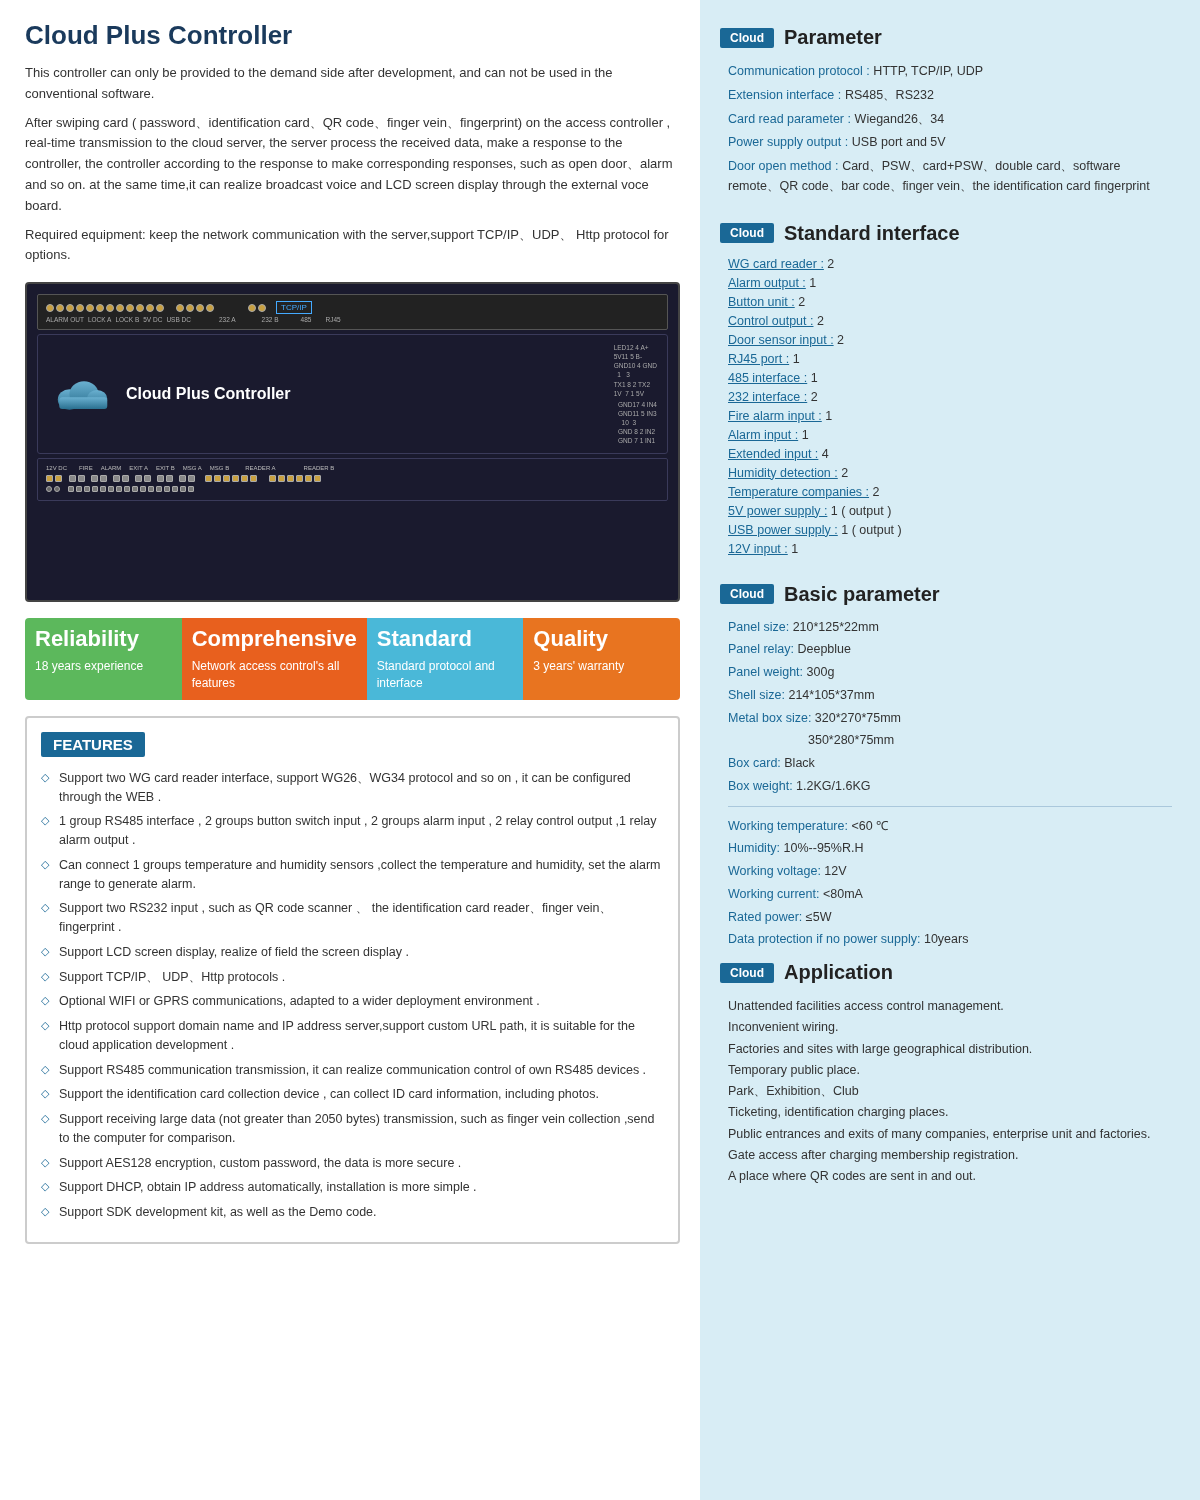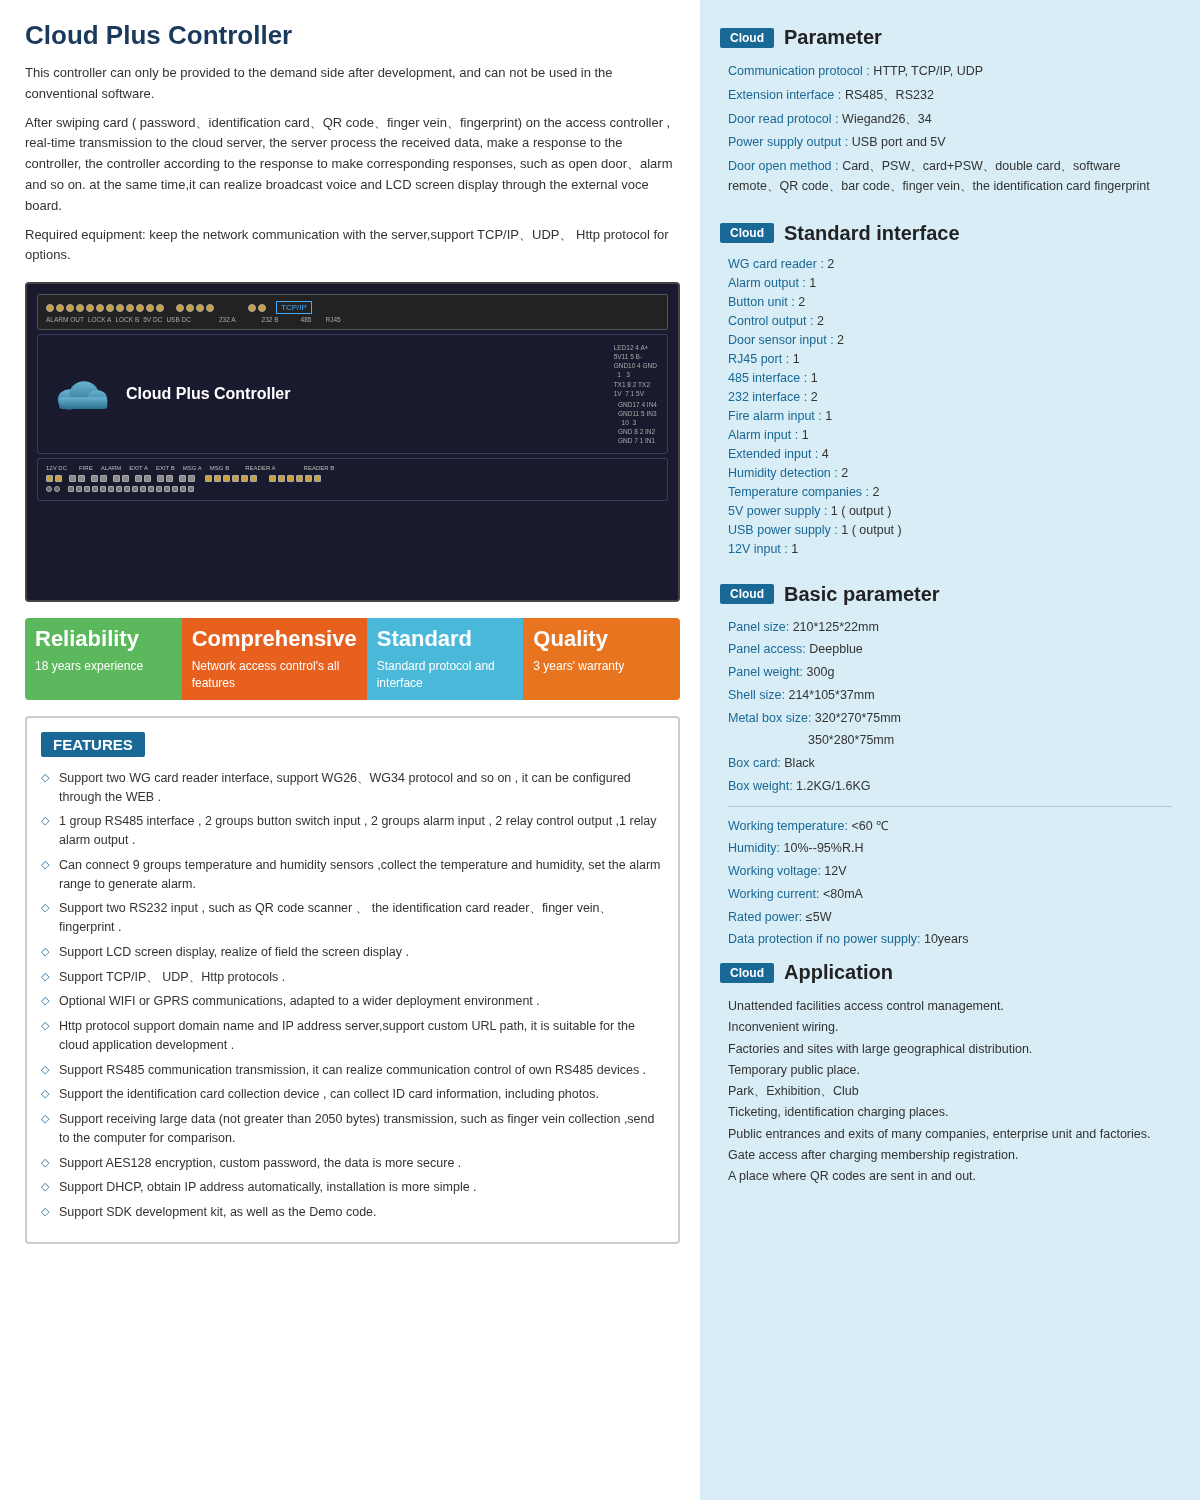--- a/index.html
+++ b/index.html
@@ -241,20 +241,21 @@
       line-height: 1.5;
     }
     .spec-row {
       margin-bottom: 5px;
       font-size: 12.5px;
       color: #1a6896;
     }
     .spec-row .spec-label {
       color: #1a6896;
       font-weight: normal;
+      text-decoration: underline;
     }
     .spec-row .spec-val {
       color: #333;
     }
     .divider {
       border: none;
       border-top: 1px solid #aac8dc;
       margin: 10px 0;
     }
     .basic-param-block {
@@ -461,21 +462,21 @@
         <div class="banner-title">Quality</div>
         <div class="banner-subtitle">3 years' warranty</div>
       </div>
     </div>
 
     <div class="features-section">
       <div class="features-title-box">FEATURES</div>
       <div id="features-list">
           <div class="feature-item">Support two WG card reader interface, support WG26、WG34 protocol and so on , it can be configured through the WEB .</div>
           <div class="feature-item">1 group RS485 interface , 2 groups button switch input , 2 groups alarm input , 2  relay control output ,1  relay alarm output .</div>
-          <div class="feature-item">Can  connect 9 groups temperature and humidity sensors ,collect the temperature and humidity, set the alarm range to generate alarm.</div>
+          <div class="feature-item">Can  connect 1 groups temperature and humidity sensors ,collect the temperature and humidity, set the alarm range to generate alarm.</div>
           <div class="feature-item">Support two RS232 input , such as QR code scanner 、 the identification card  reader、finger vein、fingerprint .</div>
           <div class="feature-item">Support  LCD screen display, realize of field the screen display .</div>
           <div class="feature-item">Support  TCP/IP、 UDP、Http protocols .</div>
           <div class="feature-item">Optional WIFI or GPRS communications, adapted to a wider deployment environment .</div>
           <div class="feature-item">Http protocol support domain name and IP address server,support custom URL path, it is suitable for the cloud application development .</div>
           <div class="feature-item">Support RS485 communication transmission, it can realize communication control of own RS485 devices .</div>
           <div class="feature-item">Support the identification card collection device , can collect ID card information, including photos.</div>
           <div class="feature-item">Support receiving large data (not greater than 2050 bytes) transmission, such as finger vein collection ,send to the computer for comparison.</div>
           <div class="feature-item">Support AES128 encryption, custom password, the data is more secure .</div>
           <div class="feature-item">Support DHCP, obtain IP address automatically, installation is more simple .</div>
@@ -486,21 +487,21 @@
 
   <div class="right-col">
 
     <div class="section-header">
       <span class="cloud-badge">Cloud</span>
       <span class="section-title">Parameter</span>
     </div>
     <div class="param-section" id="param-rows">
         <div class="param-row"><span class="param-label">Communication protocol :</span> <span class="param-value">HTTP, TCP/IP, UDP</span></div>
         <div class="param-row"><span class="param-label">Extension interface :</span> <span class="param-value">RS485、RS232</span></div>
-        <div class="param-row"><span class="param-label">Door read protocol :</span> <span class="param-value">Wiegand26、34</span></div>
+        <div class="param-row"><span class="param-label">Card read parameter :</span> <span class="param-value">Wiegand26、34</span></div>
         <div class="param-row"><span class="param-label">Power supply output :</span> <span class="param-value">USB port and 5V</span></div>
         <div class="param-row"><span class="param-label">Door open method :</span> <span class="param-value">Card、PSW、card+PSW、double card、software remote、QR code、bar code、finger vein、the identification card fingerprint</span></div>
       </div>
 
     <div class="section-header">
       <span class="cloud-badge">Cloud</span>
       <span class="section-title">Standard interface</span>
     </div>
     <div class="param-section" id="std-rows">
         <div class="spec-row"><span class="spec-label">WG card reader :</span> <span class="spec-val">2</span></div>
@@ -521,21 +522,21 @@
         <div class="spec-row"><span class="spec-label">12V  input :</span> <span class="spec-val">1</span></div>
       </div>
 
     <div class="section-header">
       <span class="cloud-badge">Cloud</span>
       <span class="section-title">Basic parameter</span>
     </div>
     <div class="basic-param-block" id="basic-param-rows">
         <div class="bp-group">
           <div class="bp-row"><span class="bp-label">Panel size:</span><span class="bp-val"> 210*125*22mm</span></div>
-          <div class="bp-row"><span class="bp-label">Panel access:</span><span class="bp-val"> Deepblue</span></div>
+          <div class="bp-row"><span class="bp-label">Panel relay:</span><span class="bp-val"> Deepblue</span></div>
           <div class="bp-row"><span class="bp-label">Panel weight:</span><span class="bp-val"> 300g</span></div>
           <div class="bp-row"><span class="bp-label">Shell size:</span><span class="bp-val"> 214*105*37mm</span></div>
           <div class="bp-row"><span class="bp-label">Metal box size:</span><span class="bp-val"> 320*270*75mm</span></div>
           <div class="bp-row"><span class="bp-val" style="margin-left:80px;">350*280*75mm</span></div>
           <div class="bp-row"><span class="bp-label">Box card:</span><span class="bp-val"> Black</span></div>
           <div class="bp-row"><span class="bp-label">Box weight:</span><span class="bp-val"> 1.2KG/1.6KG</span></div>
         </div>
         <hr class="divider">
         <div class="bp-group">
           <div class="bp-row"><span class="bp-label">Working temperature:</span><span class="bp-val"> &lt;60 ℃</span></div>

